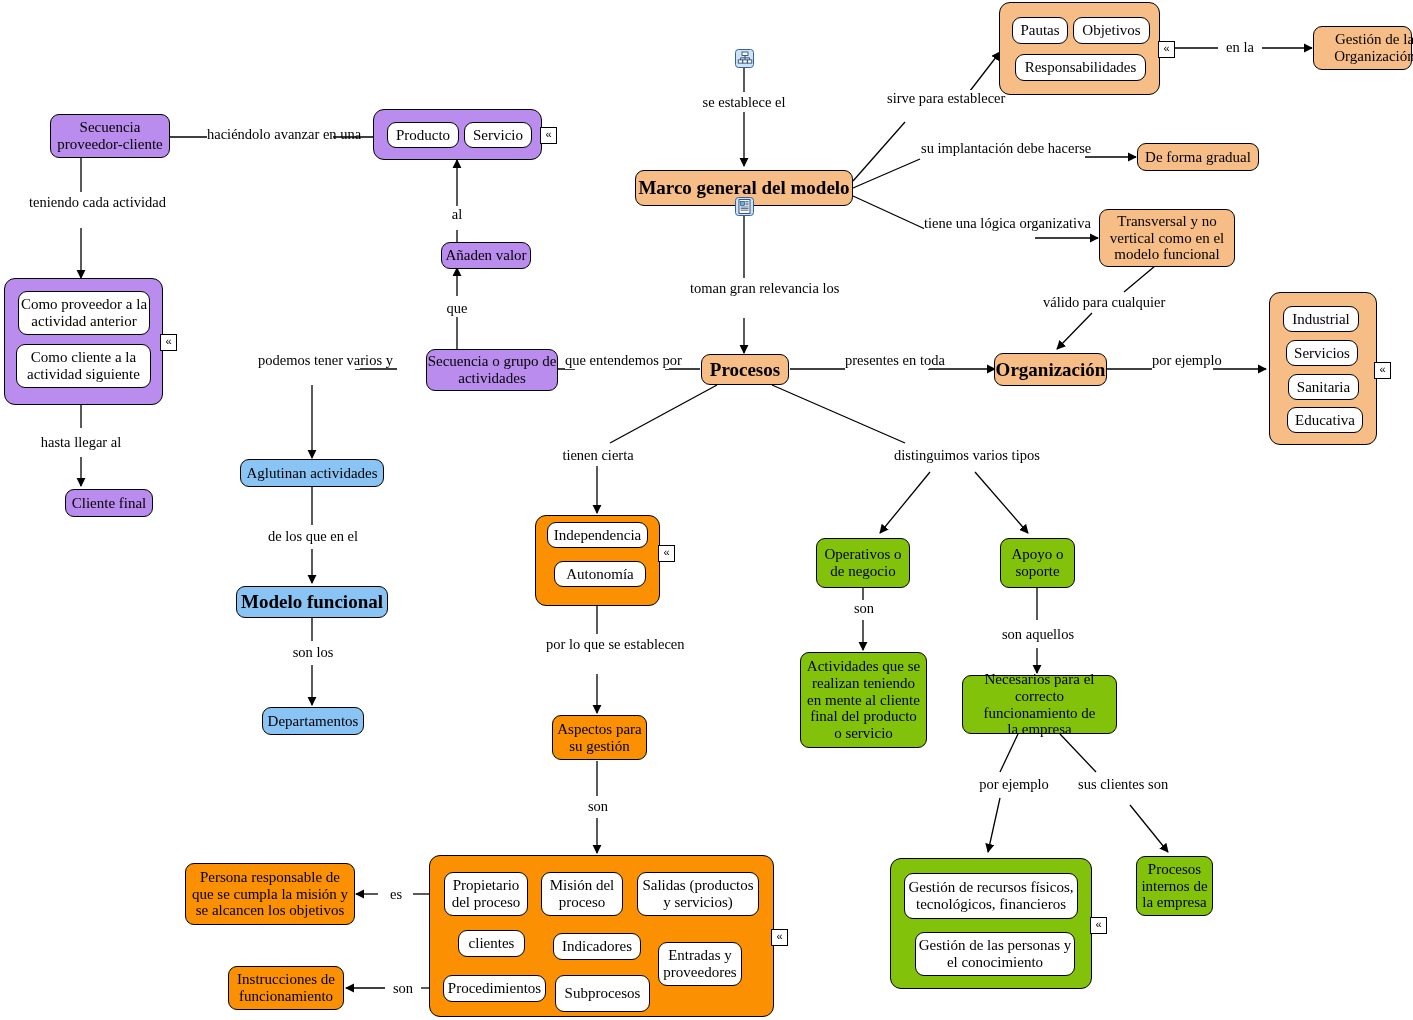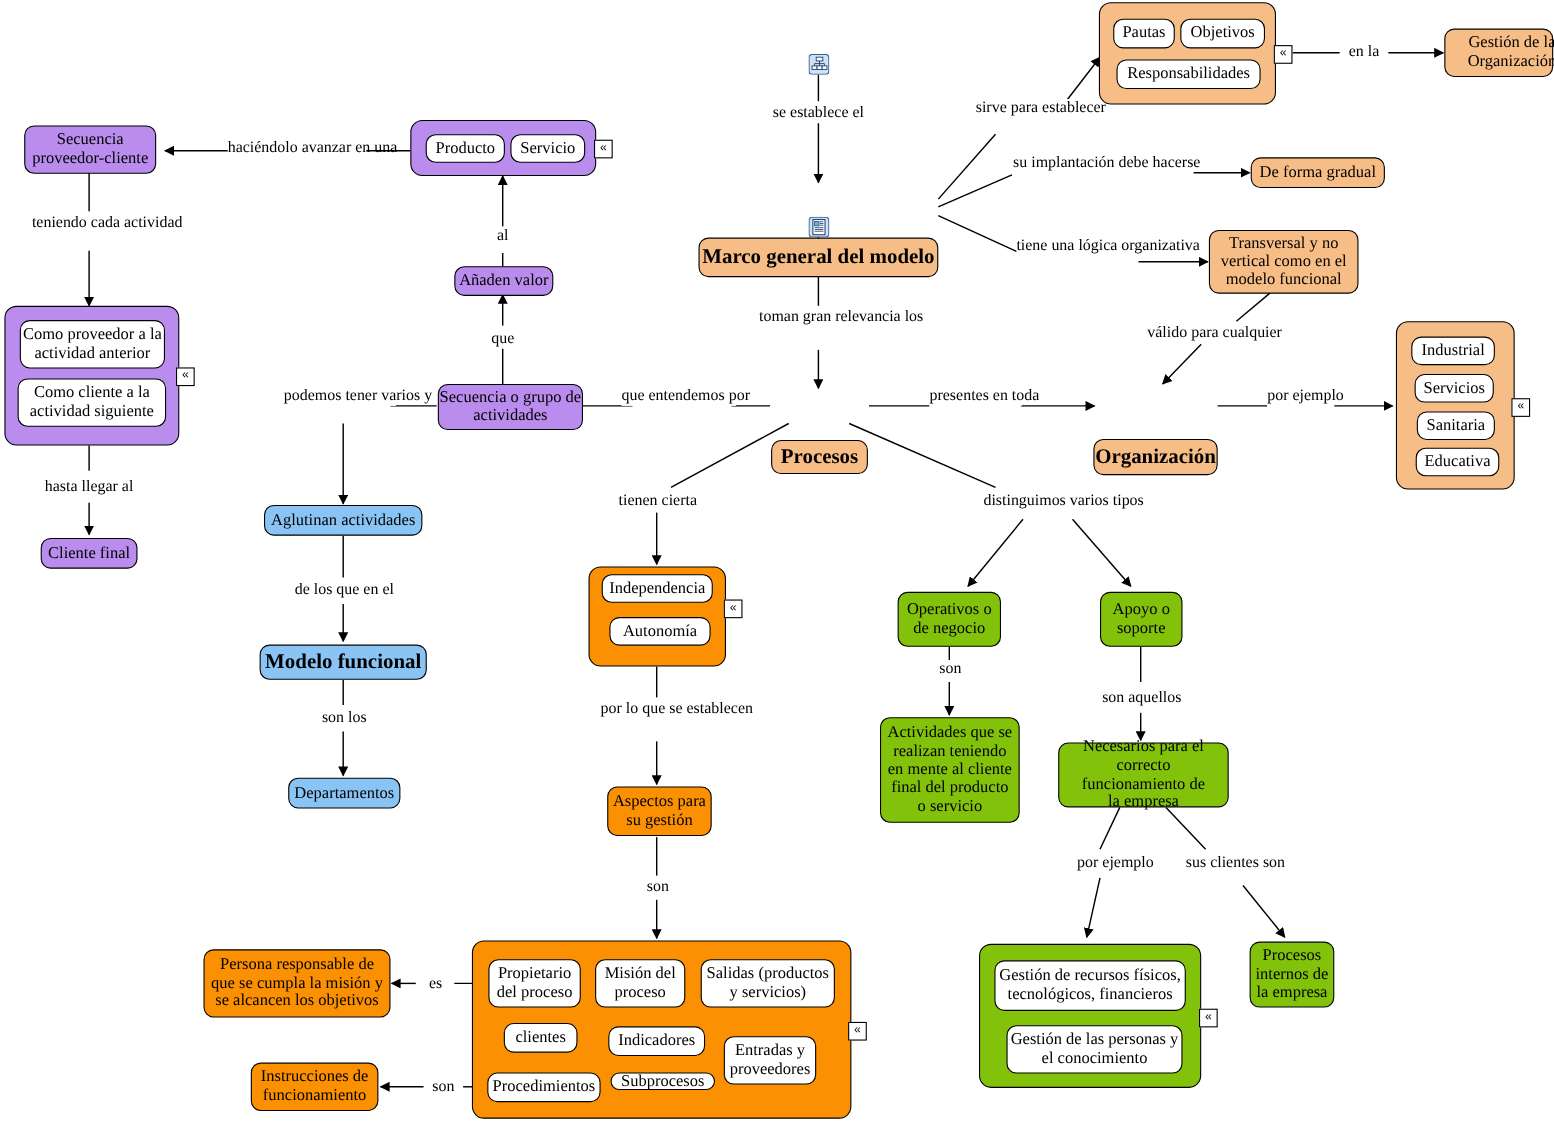--- a/index.html
+++ b/index.html
@@ -36,23 +36,23 @@
     z-index: 5;
   }
   .node.title-box {
     border-radius: 0;
     background: #eaf2f4;
     font-weight: bold;
     font-size: 23px;
     border: 1px solid #000;
   }
   .orange     { background: #f7bd86; font-size: 15px; }
-  .orange-b   { background: #f7bd86; font-size: 19px; font-weight: bold; margin-top: 46px; }
+  .orange-b   { background: #f7bd86; font-size: 19px; font-weight: bold; }
   .deeporange { background: #fb9002; font-size: 15px; }
-  .purple     { background: #b98ced; font-size: 15px; }
+  .purple     { background: #b98ced; font-size: 15px; margin-left: 28px; }
   .blue       { background: #8ac4f4; font-size: 15px; }
   .blue-b     { background: #8ac4f4; font-size: 19px; font-weight: bold; }
   .green      { background: #82c20b; font-size: 15px; }
 
   
   .group {
     position: absolute;
     box-sizing: border-box;
     border: 1px solid #000;
     border-radius: 11px;
@@ -397,21 +397,21 @@
   </div>
   <div class="pill" style="left:553px; top:933px; width:88px; height:27px;">
     <span>Indicadores</span>
   </div>
   <div class="pill" style="left:658px; top:942px; width:84px; height:44px;">
     <span>Entradas y proveedores</span>
   </div>
   <div class="pill" style="left:443px; top:975px; width:103px; height:27px;">
     <span>Procedimientos</span>
   </div>
-  <div class="pill" style="left:555px; top:975px; width:95px; height:16px;">
+  <div class="pill" style="left:555px; top:975px; width:95px; height:37px;">
     <span>Subprocesos</span>
   </div>
   <div class="chev" style="left:771px; top:929px;">«</div>
 
   <div class="elabel" style="left:380px; top:886px; width:32px;">es</div>
 
   <div class="node deeporange" style="left:185px; top:863px; width:170px; height:62px; padding:0 5px;">
     <span>Persona responsable de que se cumpla la misión y se alcancen los objetivos</span>
   </div>
 

